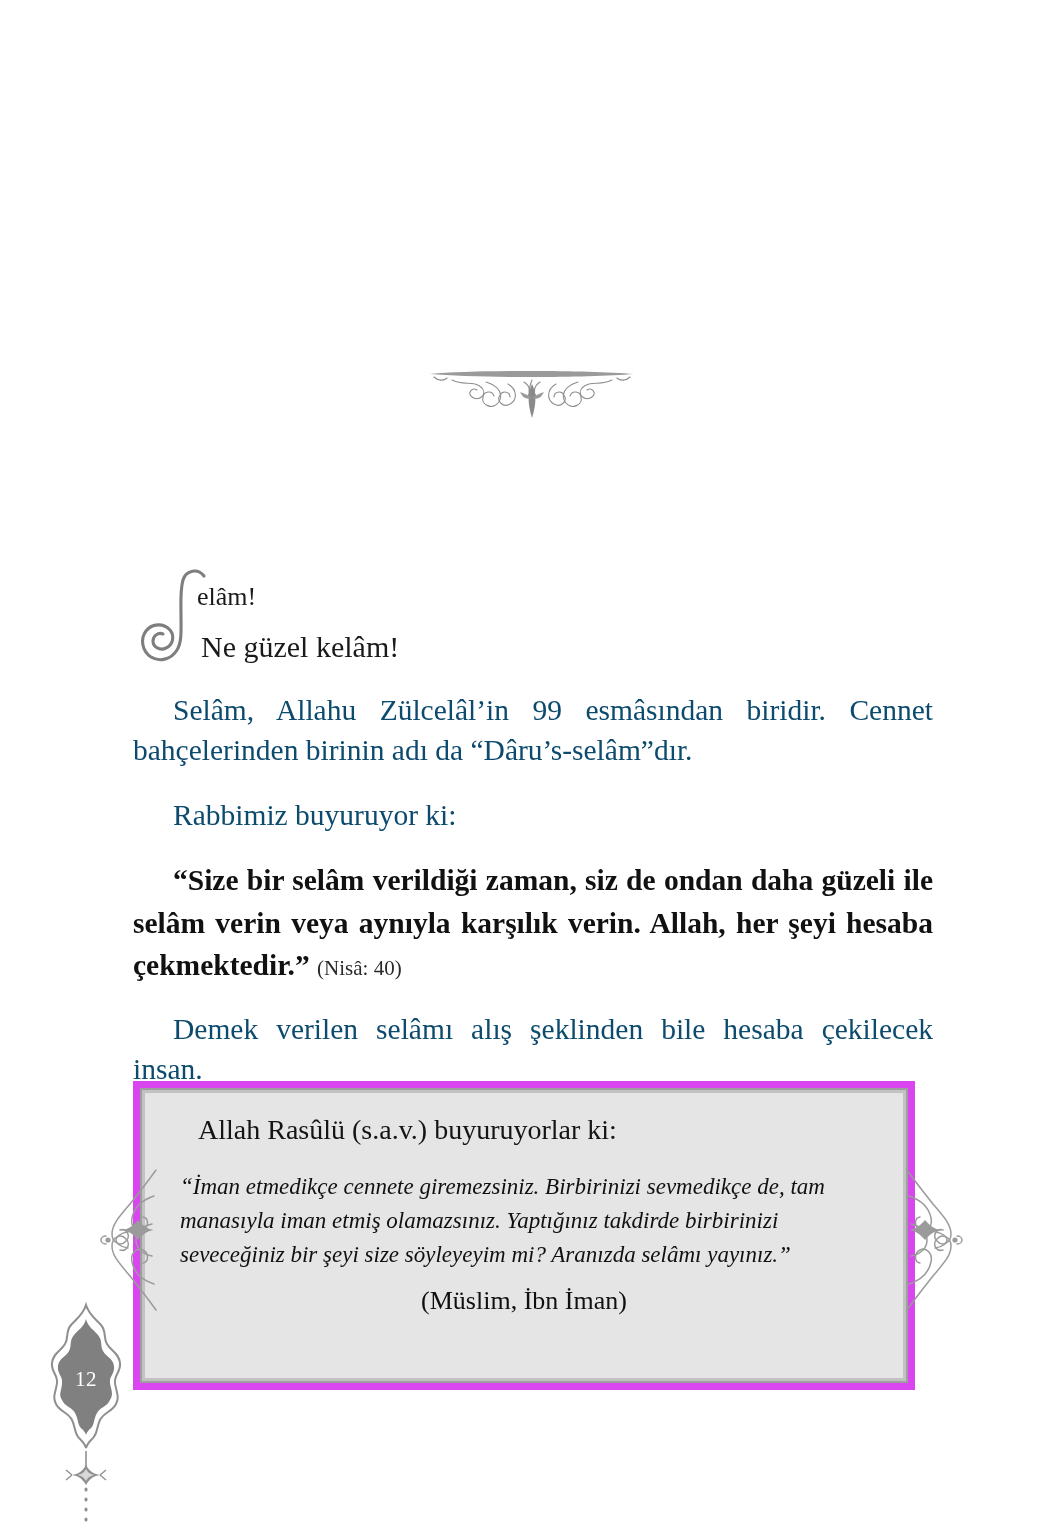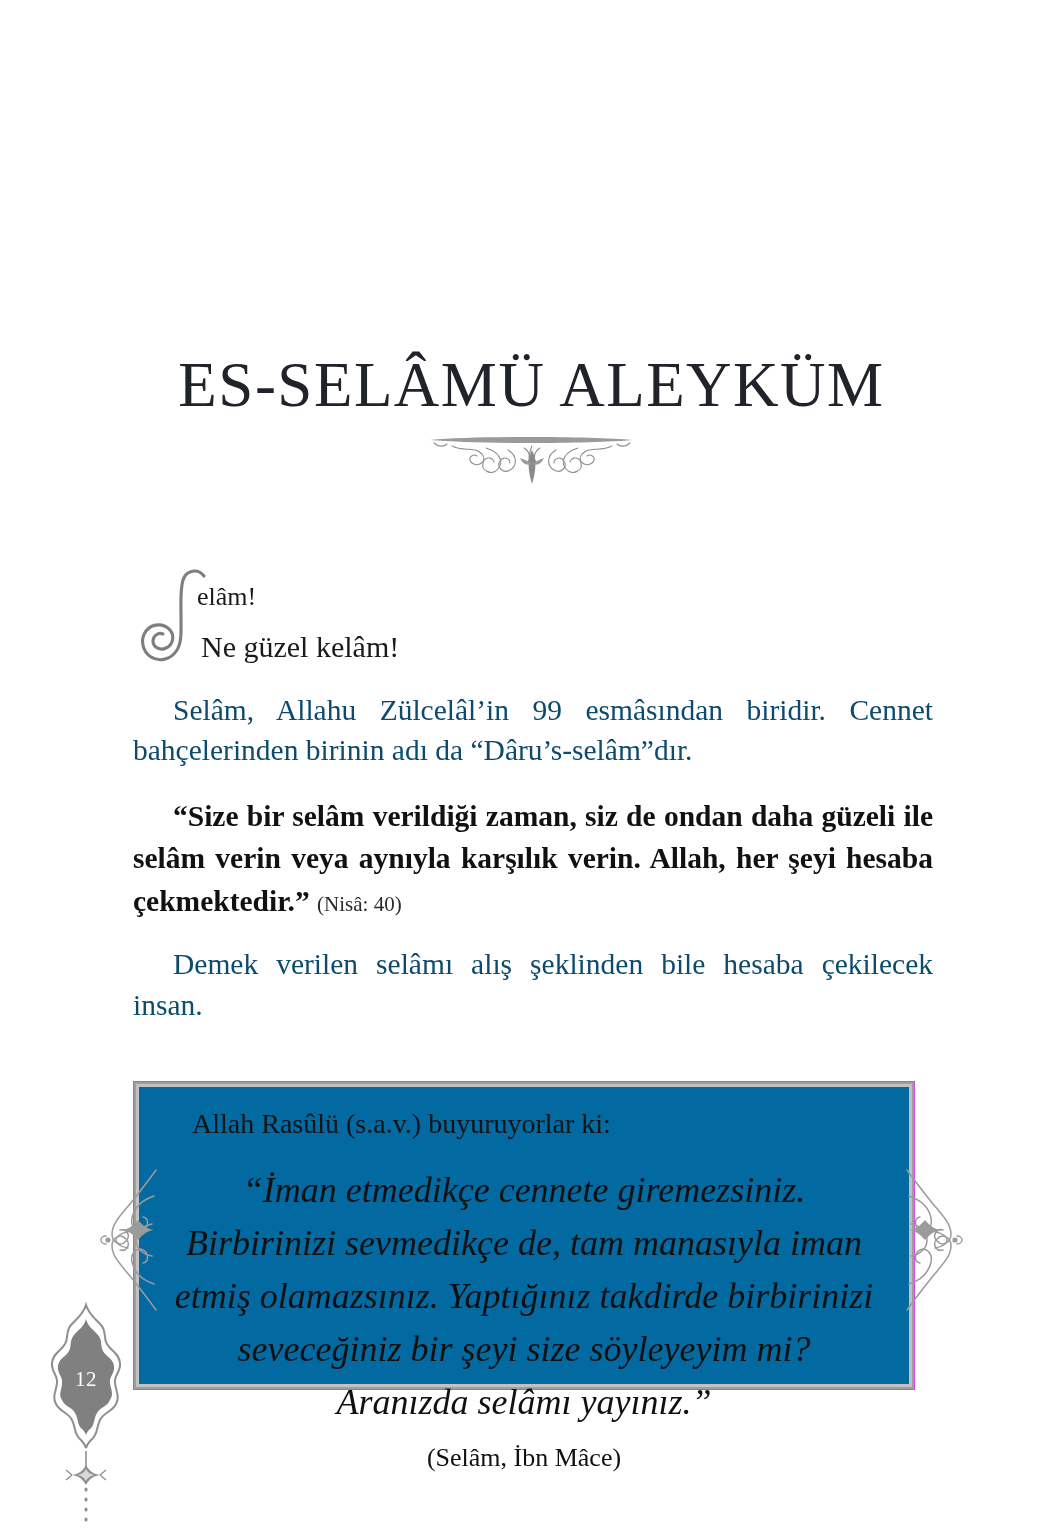--- a/index.html
+++ b/index.html
@@ -112,44 +112,43 @@
     color: #2a2a2a;
   }
 
   
   .hadith-box {
     position: absolute;
     left: 133px;
     top: 1081px;
     width: 782px;
     height: 309px;
-    background: #0369a1;
-    border: 1px solid #d946ef;
+    background: #e5e5e5;
+    border: 7px solid #d946ef;
     box-shadow: inset 0 0 0 2px #9e9e9e,
                 inset 0 0 0 5px #c2c2c2;
     box-sizing: border-box;
   }
   .hadith-inner {
     position: absolute;
     left: 0; top: 0; right: 0; bottom: 0;
     padding: 24px 40px 16px 40px;
     box-sizing: border-box;
   }
   .hadith-intro {
     font-size: 28px;
     line-height: 1.3;
     color: #141414;
     margin: 0 0 22px 0;
     padding-left: 18px;
   }
   .hadith-text {
     font-style: italic;
-    font-size: 36px;
+    font-size: 23px;
     line-height: 1.47;
-    text-align: center;
     color: #101010;
     margin: 0;
   }
   .hadith-source {
     font-style: normal;
     font-size: 26px;
     text-align: center;
     color: #101010;
     margin: 14px 0 0 0;
   }
@@ -182,21 +181,20 @@
     color: #ffffff;
     letter-spacing: 0.5px;
   }
 </style>
 </head>
 <body>
 
 <div id="page">
 
   <div class="title-block">
-    <div class="page-title">ES-SELÂMÜ ALEYKÜM</div>
 
     <div class="divider-orn">
       <svg width="232" height="58" viewBox="0 0 232 58">
         <g fill="none" stroke="#8f8f8f" stroke-width="1.1" stroke-linecap="round">
           <path d="M14 12 C 60 8, 170 8, 218 12 C 170 16, 60 16, 14 12 Z" fill="#9a9a9a" stroke="none"></path>
           <path d="M18 15 c 4 4, 10 4, 13 1"></path>
           <path d="M214 15 c -4 4, -10 4, -13 1"></path>
           <path d="M36 18 c 12 6, 22 0, 30 8 c 6 7, -4 14, -10 9 c -5 -4, 0 -10, 5 -7"></path>
           <path d="M196 18 c -12 6, -22 0, -30 8 c -6 7, 4 14, 10 9 c 5 -4, 0 -10, -5 -7"></path>
           <path d="M70 20 c 14 4, 18 14, 12 21 c -6 7, -17 2, -15 -6 c 1 -6, 9 -7, 11 -1"></path>
@@ -229,34 +227,35 @@
 
       <div class="open-line-1">elâm!</div>
       <div class="open-line-2">Ne güzel kelâm!</div>
     </div>
   </div>
 
   <div class="body-col">
 
     <p class="para">Selâm, Allahu Zülcelâl’in 99 esmâsından biridir. Cennet bahçelerinden birinin adı da “Dâru’s-selâm”dır.</p>
 
+    <p class="para">Rabbimiz buyuruyor ki:</p>
 
     <p class="verse">
       <span>“Size bir selâm verildiği zaman, siz de ondan daha güzeli ile selâm verin veya aynıyla karşılık verin. Allah, her şeyi hesaba çekmektedir.”</span>
       <span class="verse-ref">(Nisâ: 40)</span>
     </p>
 
     <p class="para">Demek verilen selâmı alış şeklinden bile hesaba çekilecek insan.</p>
   </div>
 
   <div class="hadith-box">
     <div class="hadith-inner">
       <p class="hadith-intro">Allah Rasûlü (s.a.v.) buyuruyorlar ki:</p>
       <p class="hadith-text">“İman etmedikçe cennete giremezsiniz. Birbirinizi sevmedikçe de, tam manasıyla iman etmiş olamazsınız. Yaptığınız takdirde birbirinizi seveceğiniz bir şeyi size söyleyeyim mi? Aranızda selâmı yayınız.”</p>
-      <p class="hadith-source">(Selâm, İbn Mâce)</p>
+      <p class="hadith-source">(Müslim, İbn İman)</p>
     </div>
   </div>
 
   <svg class="box-orn left" viewBox="0 0 62 148">
     <g fill="none" stroke="#9b9b9b" stroke-width="1.5" stroke-linecap="round">
       <path d="M58 4 c -10 14, -18 24, -26 34 c -10 12, -18 20, -18 30
                c 0 9, 9 13, 14 7 c 5 -5, 1 -13, -6 -11"></path>
       <path d="M58 144 c -10 -14, -18 -24, -26 -34 c -10 -12, -18 -20, -18 -30
                c 0 -9, 9 -13, 14 -7 c 5 5, 1 13, -6 11"></path>
       <path d="M56 30 c -12 4, -20 12, -22 22 c -2 9, 5 15, 11 12 c 6 -3, 6 -12, 0 -13"></path>

